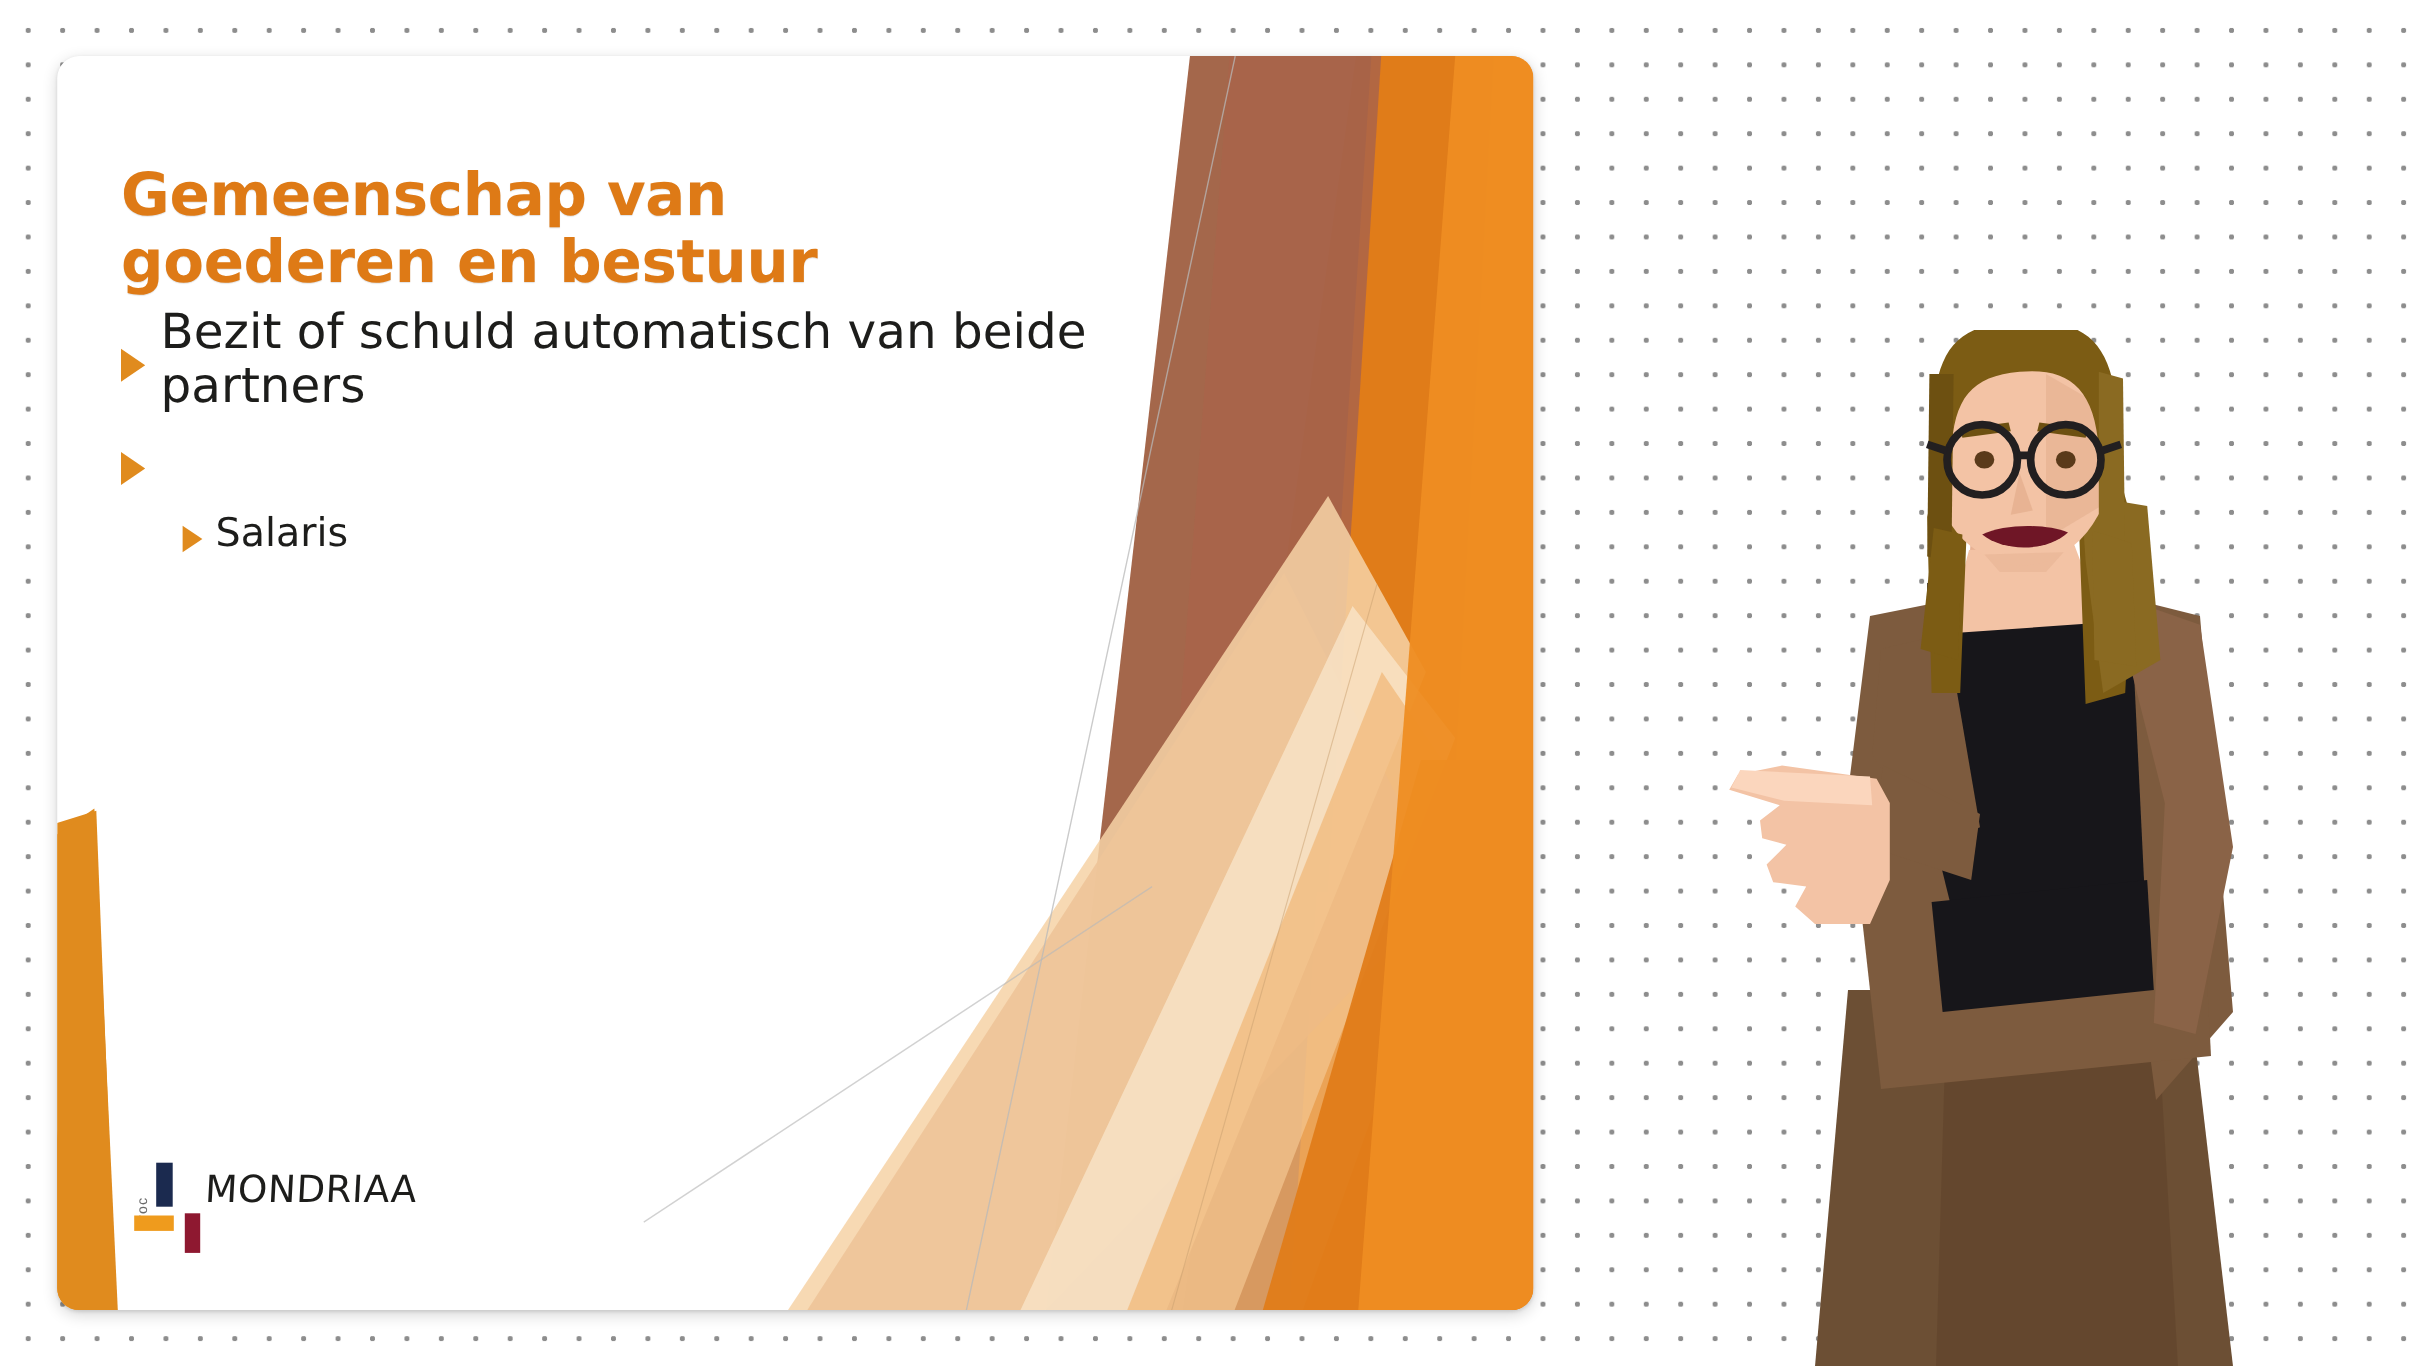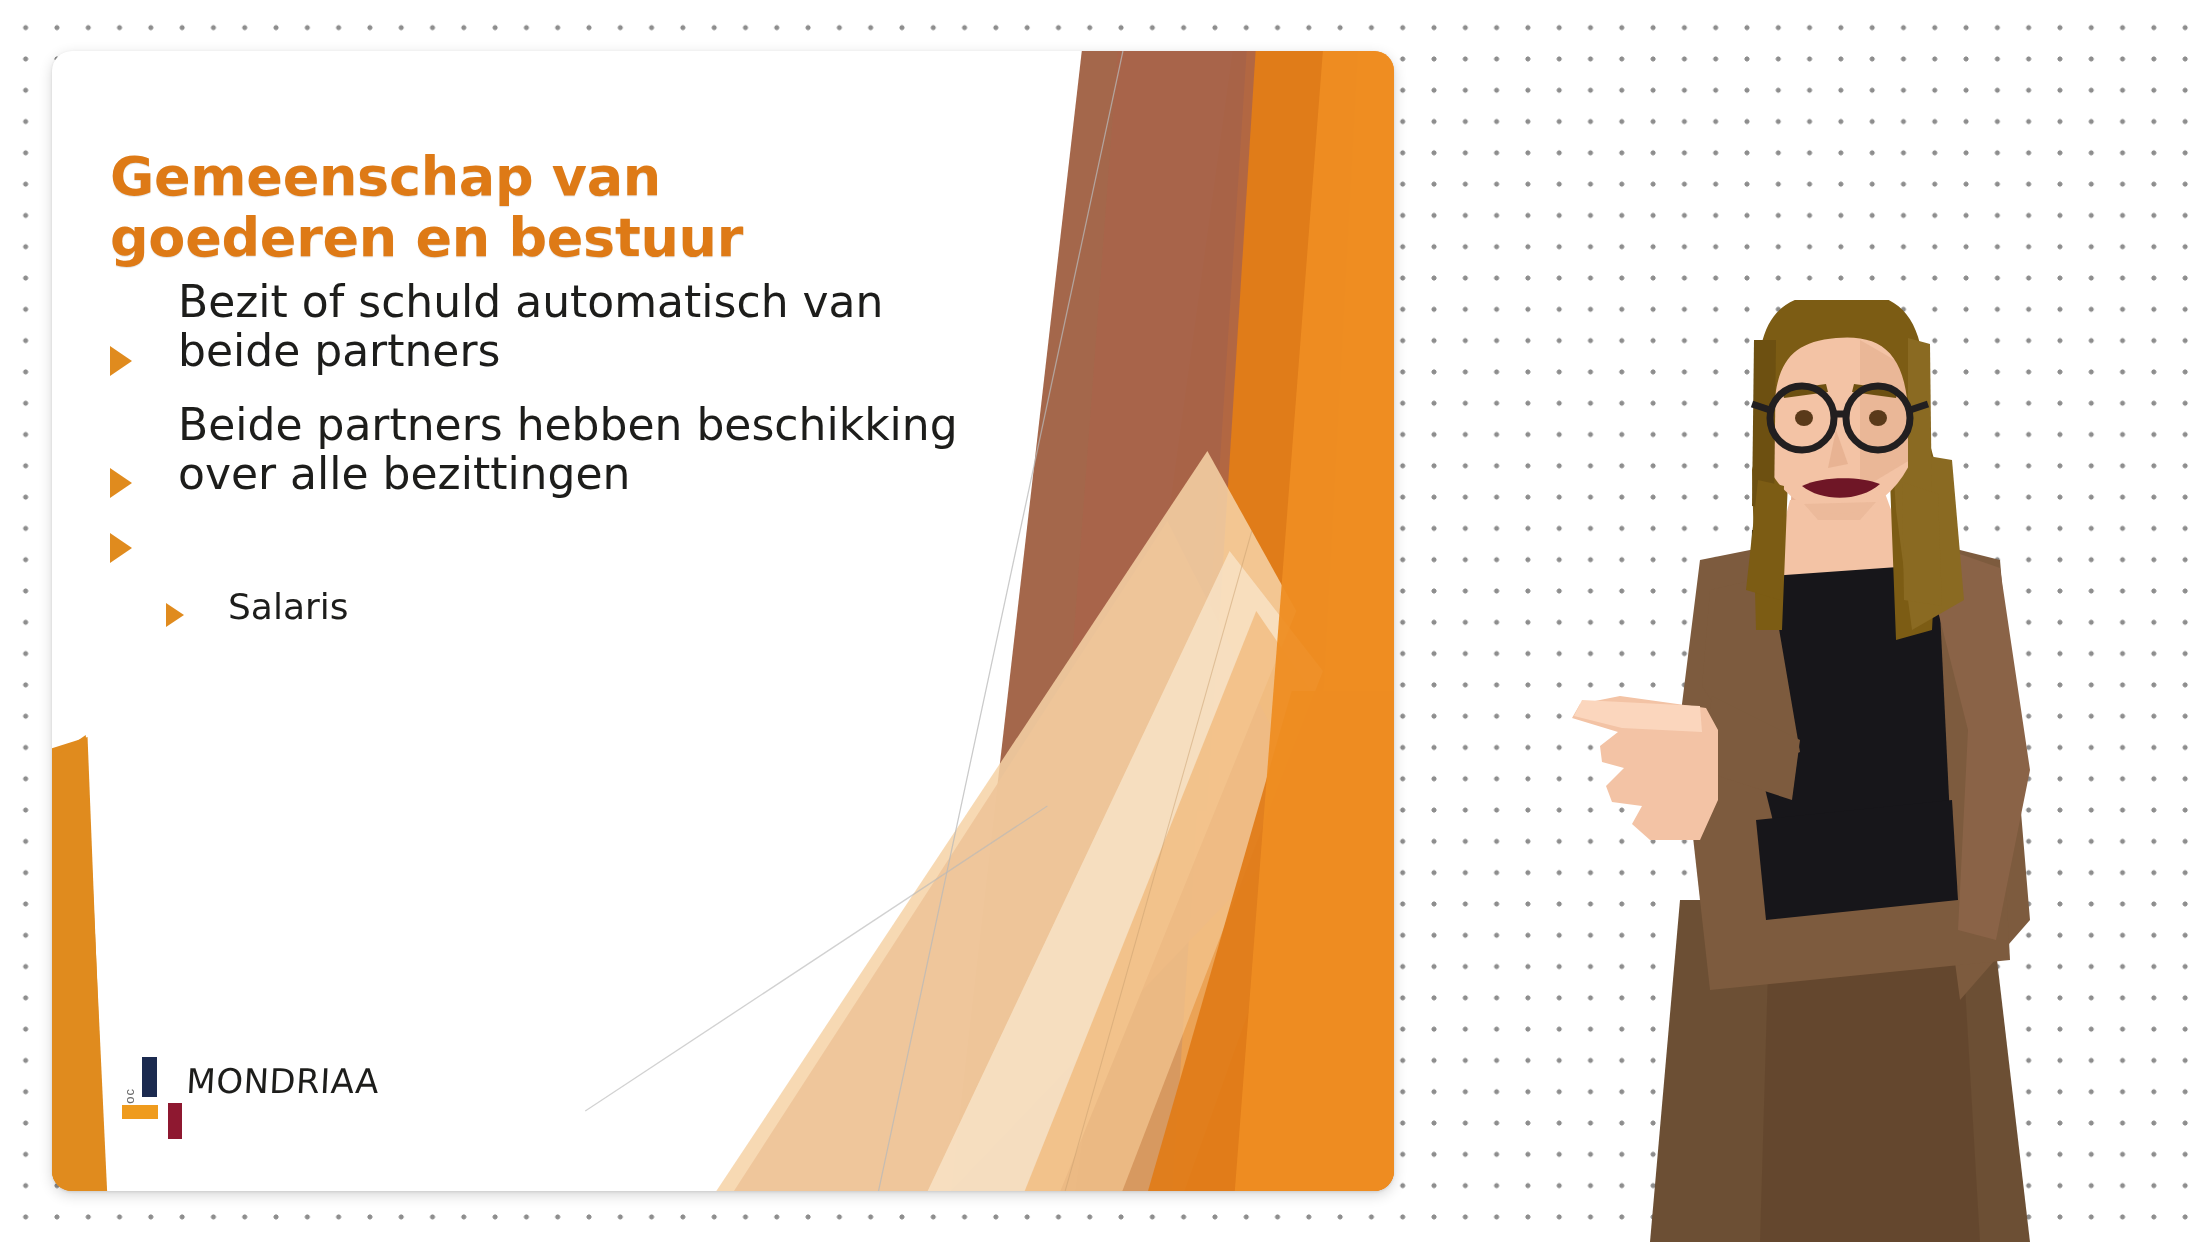--- a/index.html
+++ b/index.html
@@ -36,21 +36,21 @@
     letter-spacing:-.3px;
     text-shadow:0 1px 1px rgba(0,0,0,.12);
   }
 
   
   #bullet-list{
     position:absolute;left:58px;top:226px;width:880px;
     color:#1d1d1b;
     font-family:"DejaVu Sans", sans-serif;
   }
-  .bullet-row{display:flex;align-items:flex-end;gap:32px;}
+  .bullet-row{display:flex;align-items:center;}
   .bullet-l1{font-size:44px;line-height:1.12;margin-bottom:24px;}
   .bullet-l2{font-size:36px;line-height:1.12;margin-bottom:22px;margin-left:56px;}
   .tri{
     flex:0 0 auto;display:inline-block;
     width:0;height:0;
     border-style:solid;
     border-color:transparent transparent transparent #E08B1E;
   }
   .bullet-l1 .tri{border-width:15px 0 15px 22px;margin-top:11px;margin-right:14px;}
   .bullet-l2 .tri{border-width:12px 0 12px 18px;margin-top:10px;margin-right:12px;}
@@ -97,24 +97,20 @@
 
   <h1 id="slide-title">Gemeenschap van goederen en bestuur</h1>
 
   <div id="bullet-list">
 
     <div class="bullet-row bullet-l1">
       <span class="tri"></span>
       <span class="btxt">Bezit of schuld automatisch van beide partners</span>
     </div>
 
-    <div class="bullet-row bullet-l1">
-      <span class="tri"></span>
-      <span class="btxt">Beide partners hebben beschikking over alle bezittingen</span>
-    </div>
 
     <div class="bullet-row bullet-l1">
       <span class="tri"></span>
     </div>
 
     <div class="bullet-row bullet-l2">
       <span class="tri"></span>
       <span class="btxt">Salaris</span>
     </div>
 

